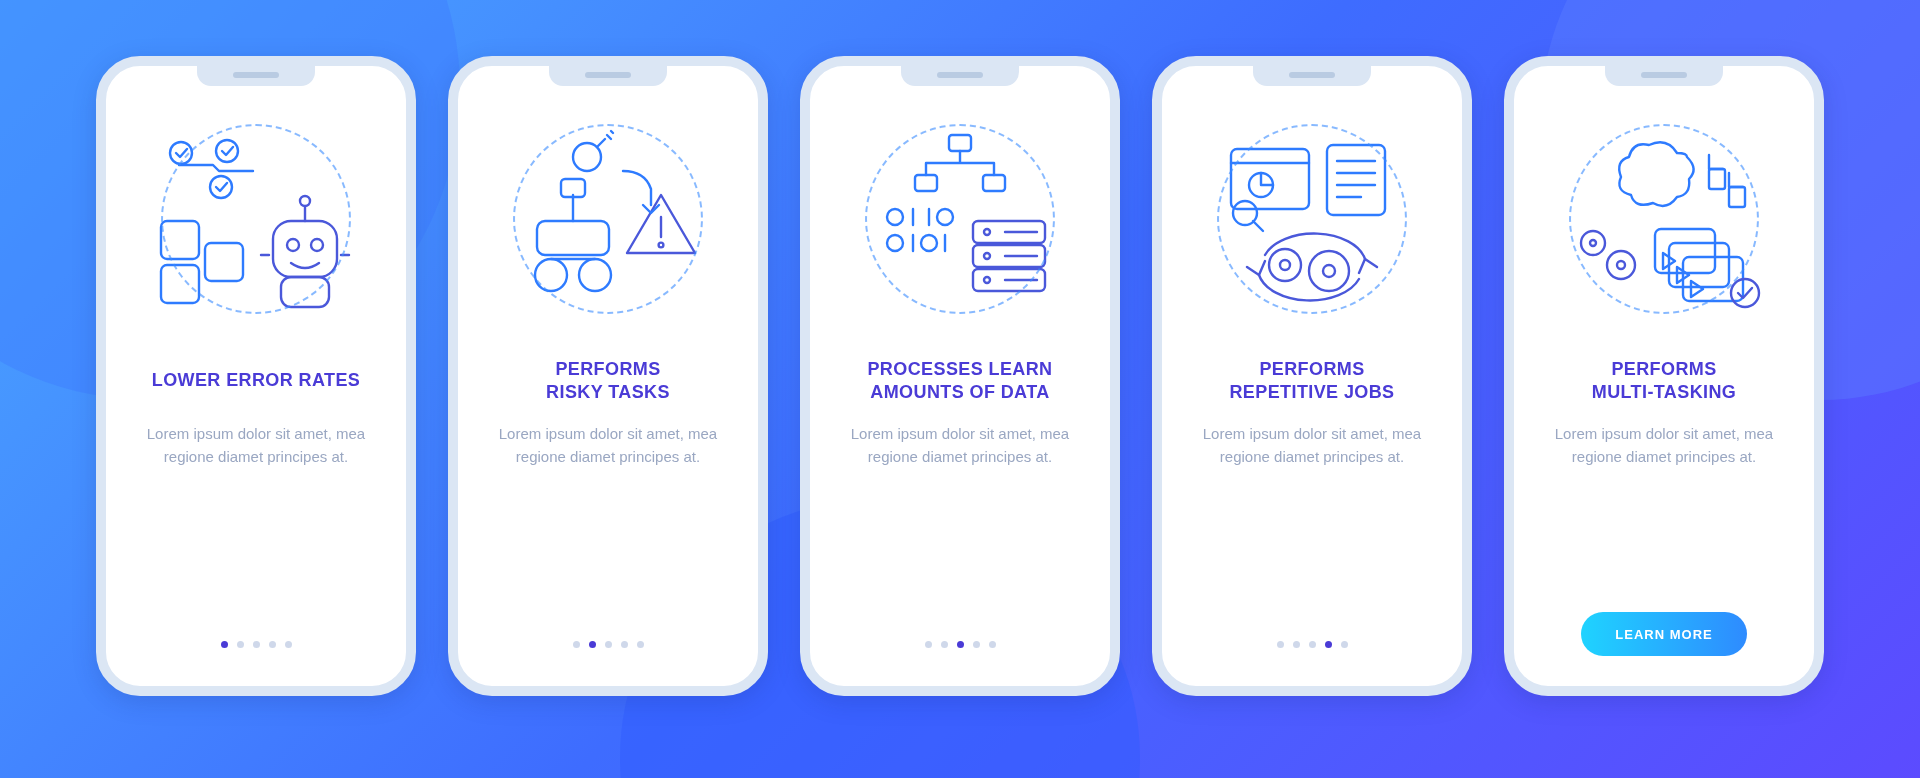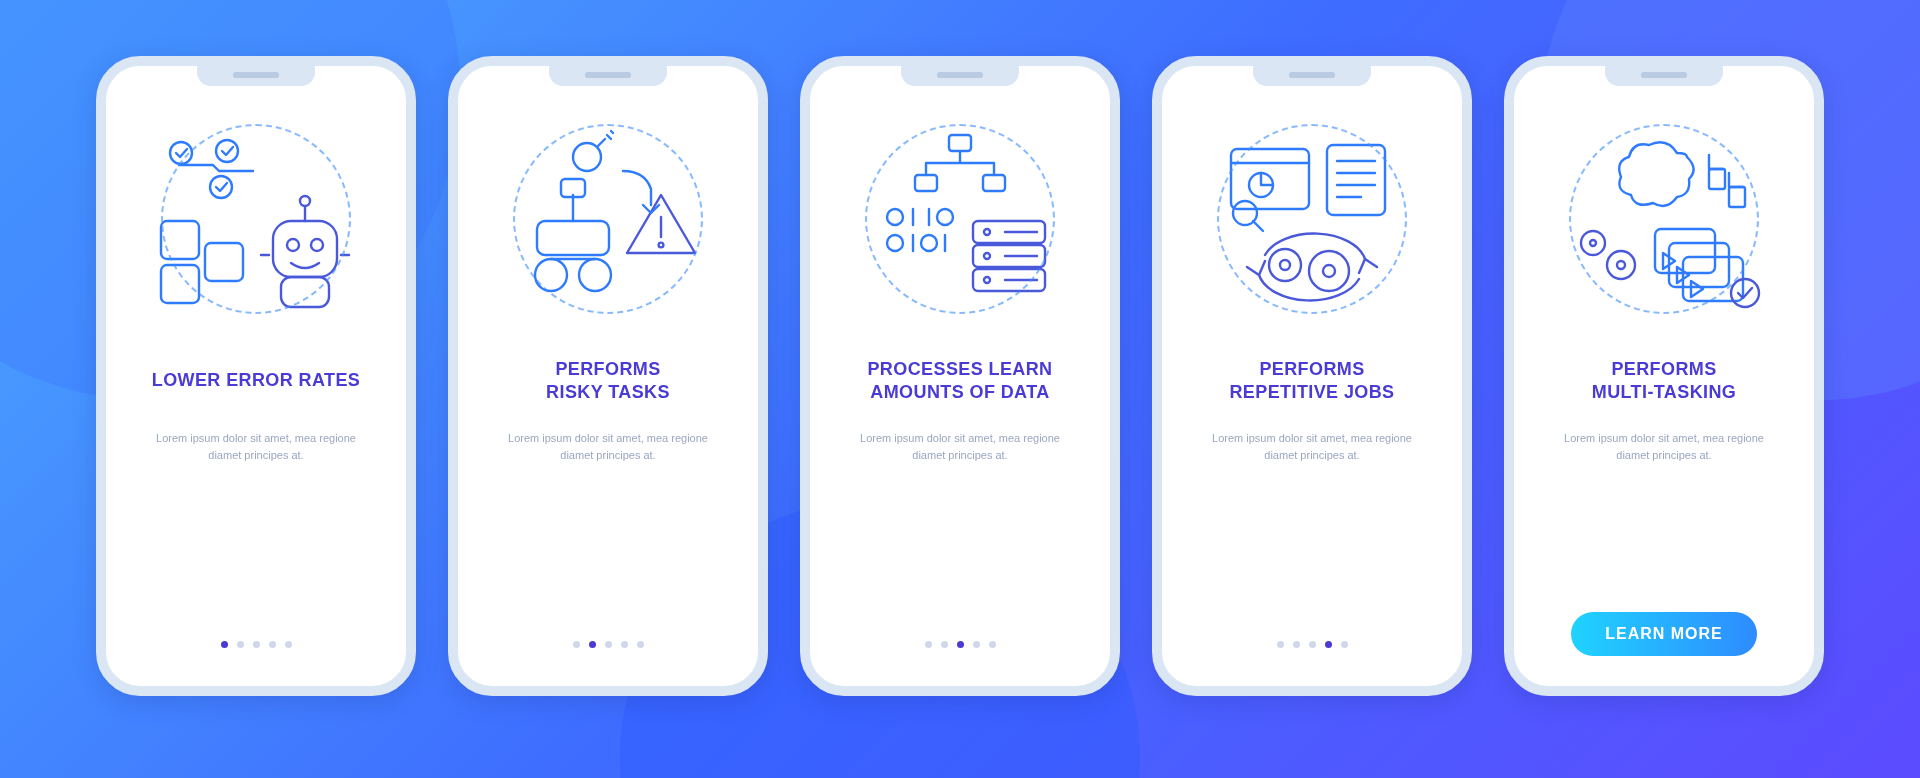--- a/index.html
+++ b/index.html
@@ -59,34 +59,34 @@
   }
   .illus svg{width:210px;height:190px;}
 
   .title{
     font-size:18px;font-weight:800;line-height:1.28;
     text-align:center;color:#4a3bd6;letter-spacing:.4px;
     margin-top:36px;white-space:pre-line;min-height:50px;
     display:flex;align-items:center;justify-content:center;
   }
   .body{
-    font-size:11px;line-height:1.55;color:#9aa7c2;text-align:center;
-    margin-top:24px;max-width:230px;
+    font-size:15px;line-height:1.55;color:#9aa7c2;text-align:center;
+    margin-top:16px;max-width:230px;
   }
   .dots{
     margin-top:auto;display:flex;gap:9px;justify-content:center;padding-bottom:8px;
   }
   .dot{width:7px;height:7px;border-radius:50%;background:#cfd8ea;}
   .dot.active{background:#4a3bd6;}
 
   .cta{
     margin-top:auto;
     height:44px;padding:0 34px;border:none;border-radius:22px;
     background:linear-gradient(90deg,#1fd3ff 0%,#2e8bff 100%);
-    color:#fff;font-weight:700;letter-spacing:1px;font-size:16px;
+    color:#fff;font-weight:700;letter-spacing:1px;font-size:13px;
     cursor:pointer;
   }
 
   
   .ln{fill:none;stroke:#2e7bff;stroke-width:2.4;stroke-linecap:round;stroke-linejoin:round;}
   .ln2{fill:none;stroke:#4a58da;stroke-width:2.4;stroke-linecap:round;stroke-linejoin:round;}
 </style>
 </head>
 <body>
 

